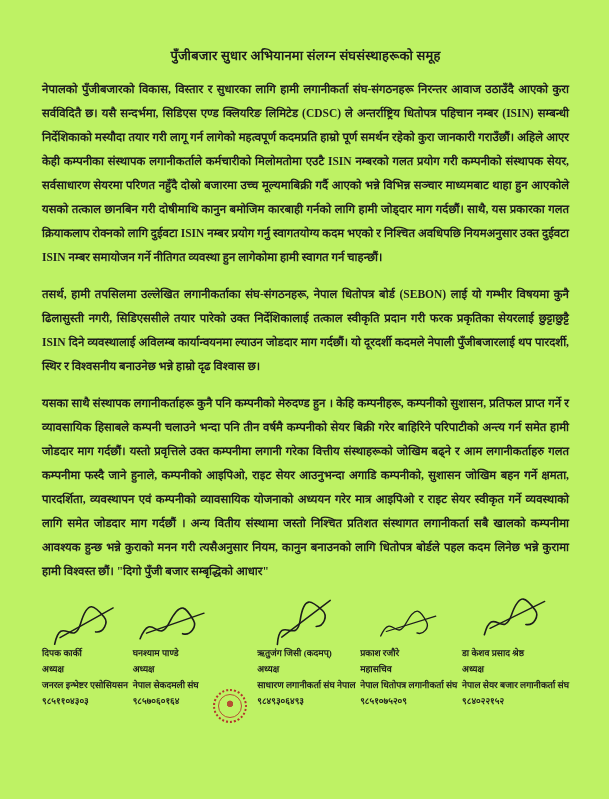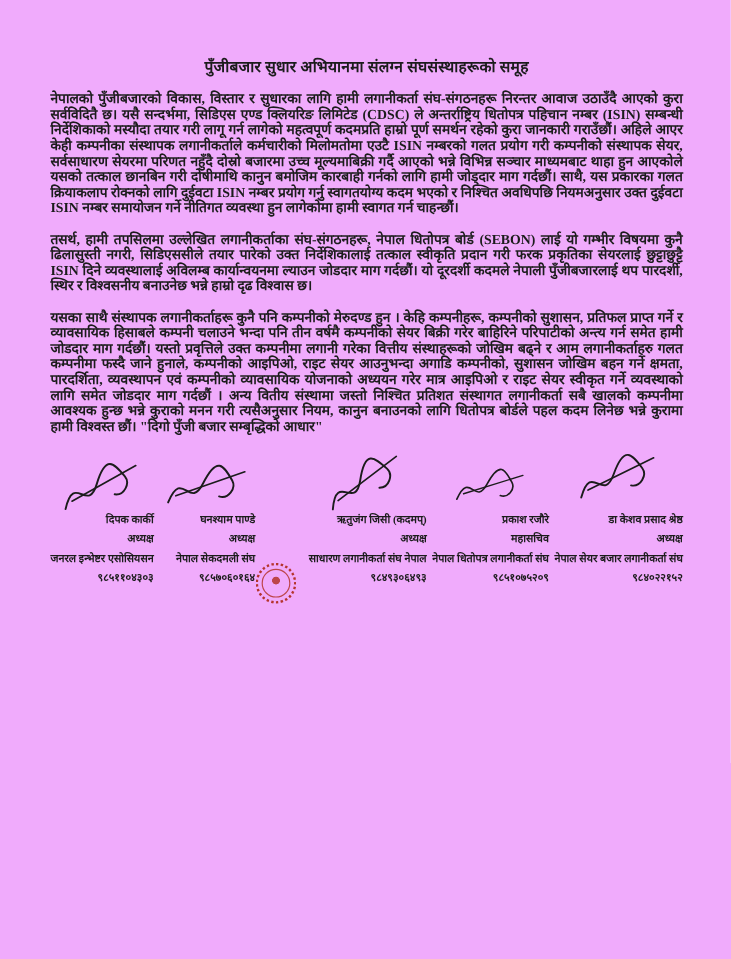--- a/index.html
+++ b/index.html
@@ -8,58 +8,58 @@
     background: #ffffff;
     color: #1c1c1c;
     font-family: "Liberation Serif", "DejaVu Serif", serif;
     position: relative;
     overflow: hidden;
   }
   .page {
     position: absolute; inset: 0;
     padding: 42px 40px 10px 42px;
     box-sizing: border-box;
-    background: #f0abfc;
+    background: #bef264;
   }
   .doc-title {
     text-align: center;
     font-weight: bold;
     font-size: 13px;
     margin: 4px 0 0 0;
     letter-spacing: 0.2px;
   }
   .doc-subtitle {
     text-align: center;
     font-weight: bold;
     font-size: 13px;
     text-decoration: underline;
     margin: 16px 0 0 0;
   }
   .body-text { margin-top: 13px; }
   .para {
     font-size: 11.5px;
     font-weight: bold;
-    line-height: 13px;
+    line-height: 24px;
     text-align: justify;
     margin: 0 0 13px 0;
     color: #1c1c1c;
   }
   .sig-heading {
     font-size: 11.5px;
     font-weight: bold;
     margin: 12px 0 0 0;
   }
   .sign-row {
     display: flex;
     justify-content: space-between;
     align-items: flex-end;
     margin-top: 22px;
   }
   .sign-block {
-    text-align: right;
+    text-align: left;
     font-size: 9px;
     font-weight: bold;
     position: relative;
     flex: 0 0 auto;
     max-width: 122px;
   }
   
   .sign-block:nth-child(2) { margin-right: 40px; }
   .sign-line { display: block; line-height: 16px; white-space: normal; }
   .sig-art { display: block; margin: 0 auto -4px auto; height: 44px; width: 80px; }

